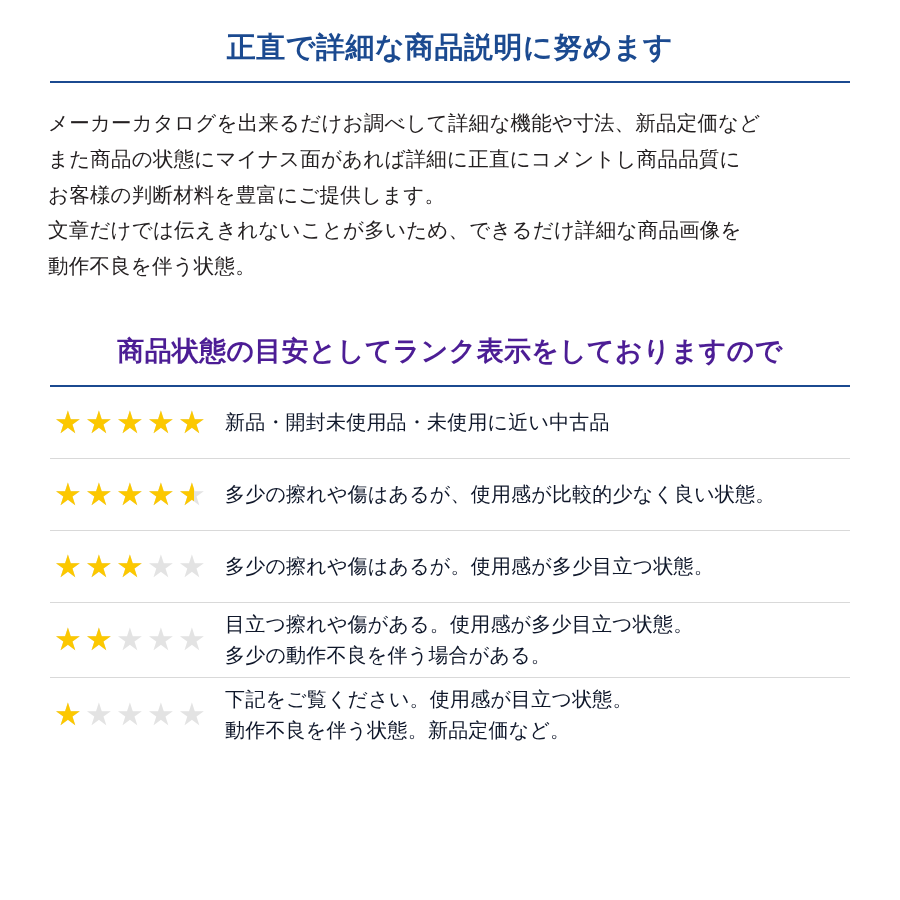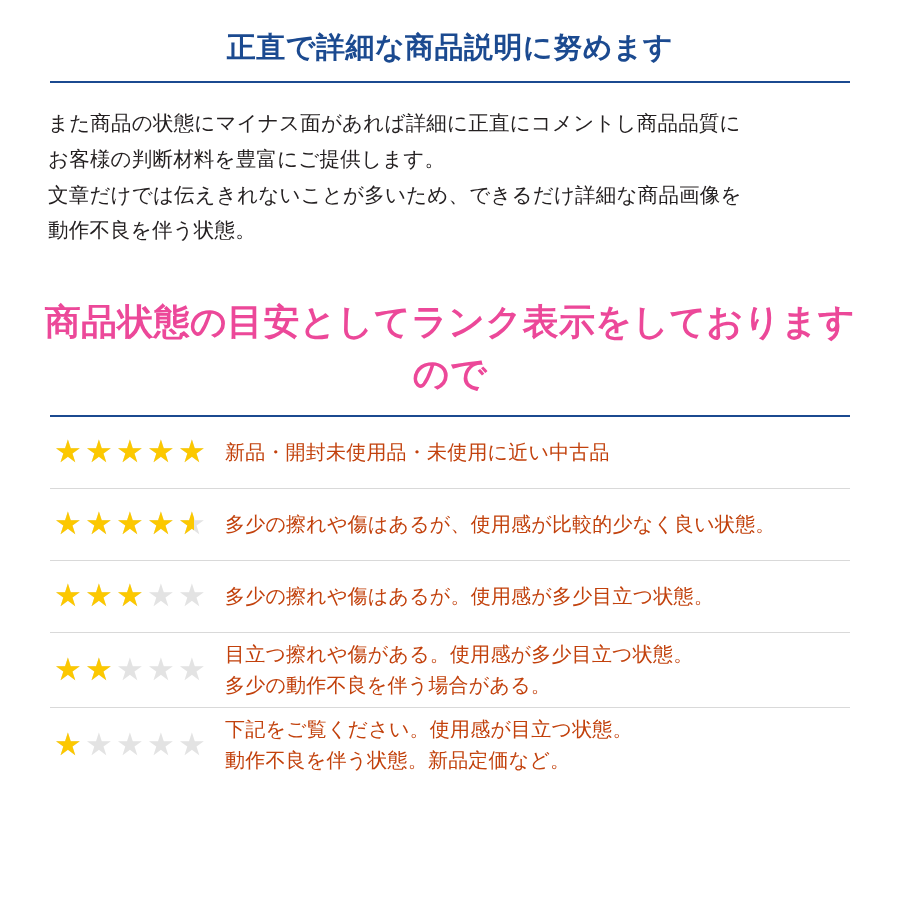--- a/index.html
+++ b/index.html
@@ -44,22 +44,22 @@
     color: #231f20;
     letter-spacing: 0.2px;
   }
   .body-text p {
     margin: 0;
   }
 
   
   .title-2 {
     text-align: center;
-    color: #ec4899;
-    font-size: 36px;
+    color: #4c1d95;
+    font-size: 27px;
     font-weight: bold;
     line-height: 1.45;
     margin-top: 48px;
     letter-spacing: 0.3px;
   }
   .rule-2 {
     border: none;
     border-top: 2px solid #1b4a90;
     margin: 14px 10px 0 10px;
   }
@@ -109,36 +109,37 @@
   .star .glyph-bg { color: #e3e3e3; }
   .star .glyph-fg {
     color: #fcc800;
     overflow: hidden;
     white-space: nowrap;
   }
   .rank-text {
     flex: 1 1 auto;
     font-size: 20px;
     line-height: 1.55;
-    color: #c2410c;
+    color: #0f172a;
     letter-spacing: 0.2px;
   }
   .rank-text .line {
     display: block;
   }
 </style>
 </head>
 <body>
 
 <div class="page">
 
   <div class="title-1">正直で詳細な商品説明に努めます</div>
   <hr class="rule">
 
   <div class="body-text">
+    <p>メーカーカタログを出来るだけお調べして詳細な機能や寸法、新品定価など</p>
     <p>また商品の状態にマイナス面があれば詳細に正直にコメントし商品品質に</p>
     <p>お客様の判断材料を豊富にご提供します。</p>
     <p>文章だけでは伝えきれないことが多いため、できるだけ詳細な商品画像を</p>
     <p>動作不良を伴う状態。</p>
   </div>
 
   <div class="title-2">
     <div>商品状態の目安としてランク表示をしておりますので</div>
   </div>
   <hr class="rule-2">

